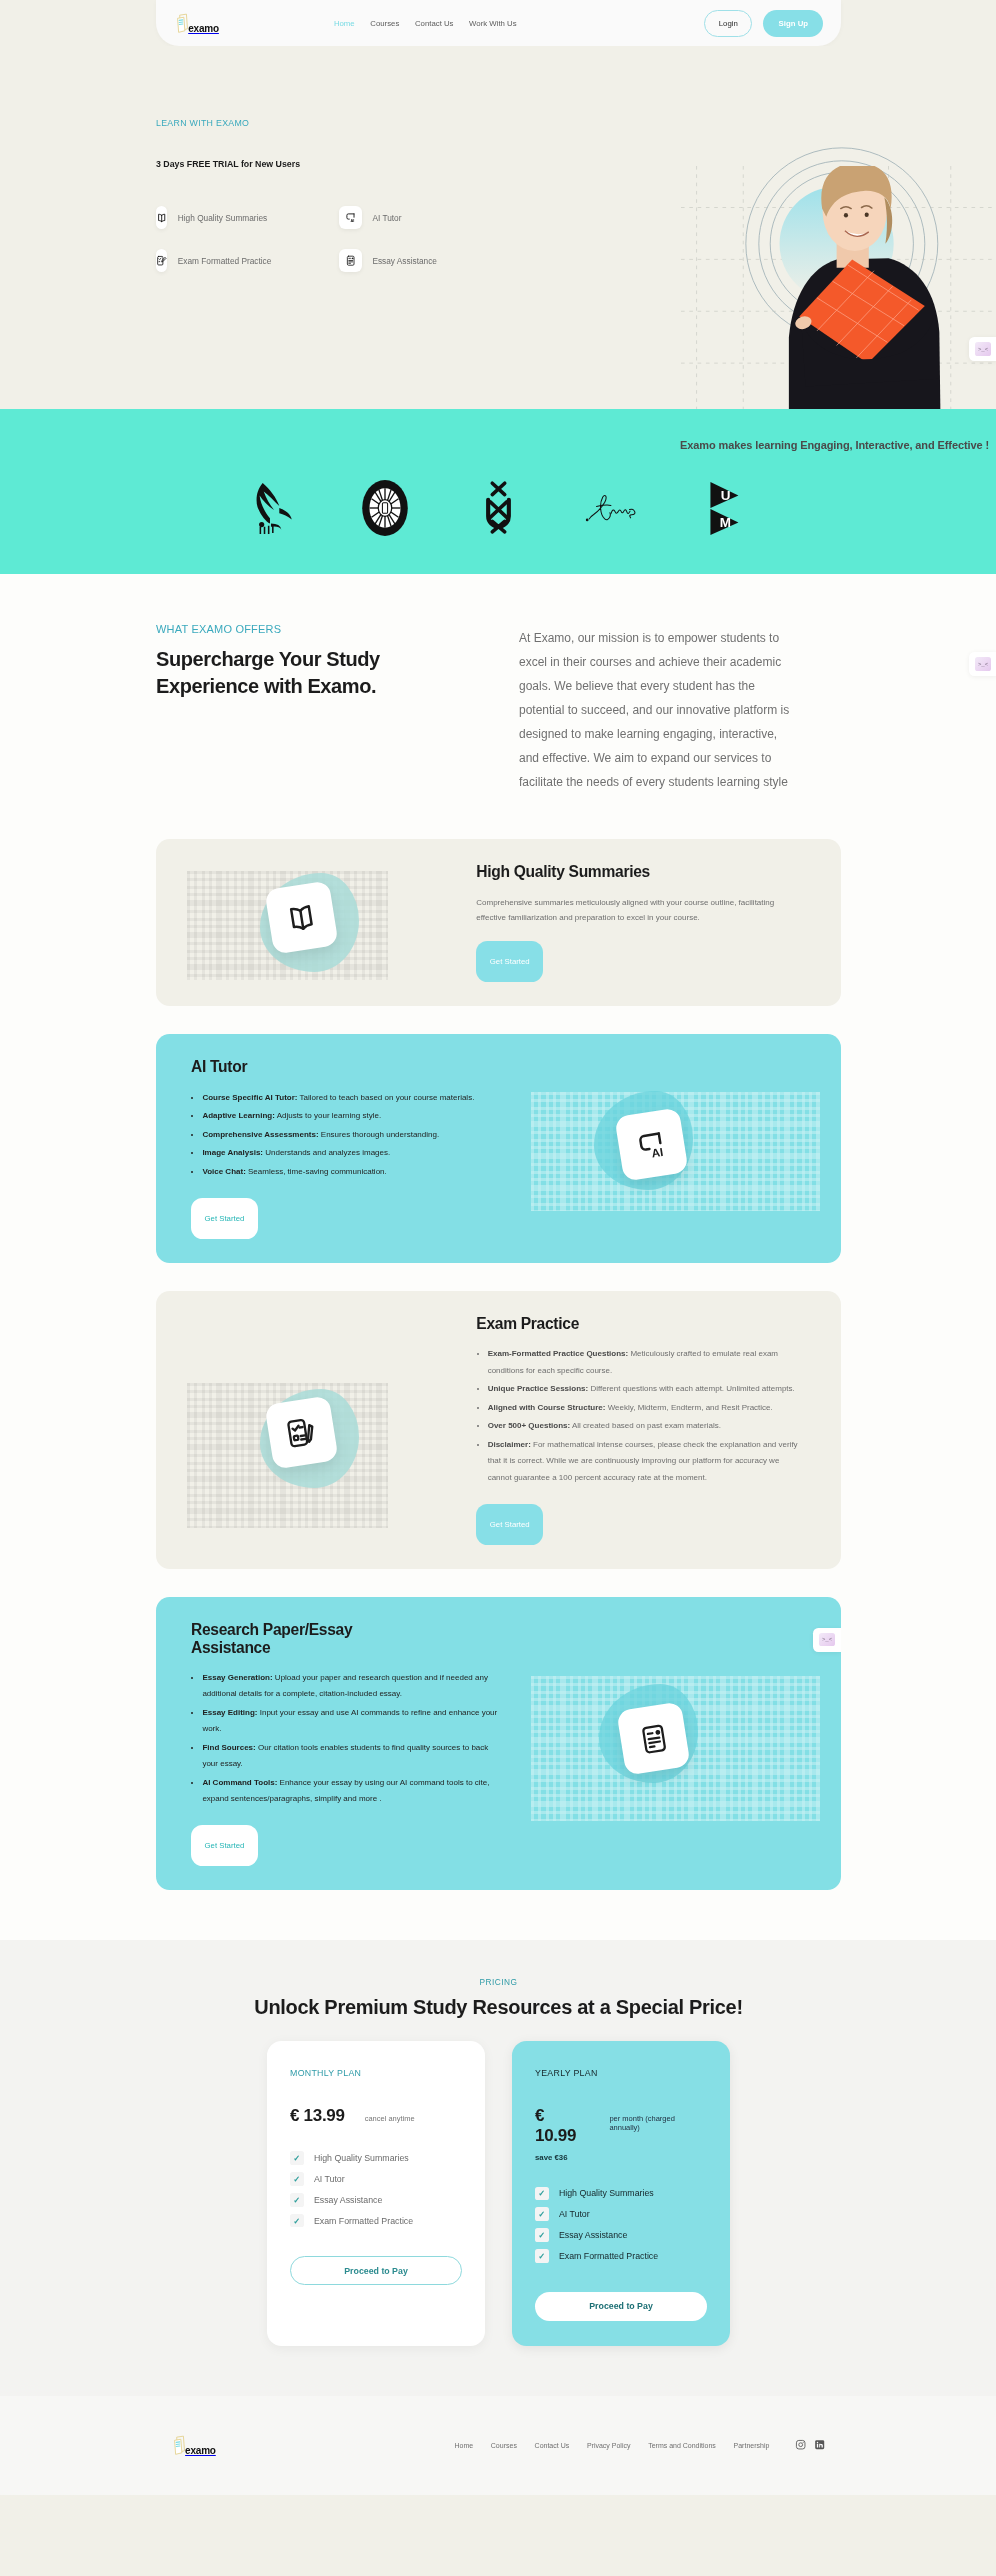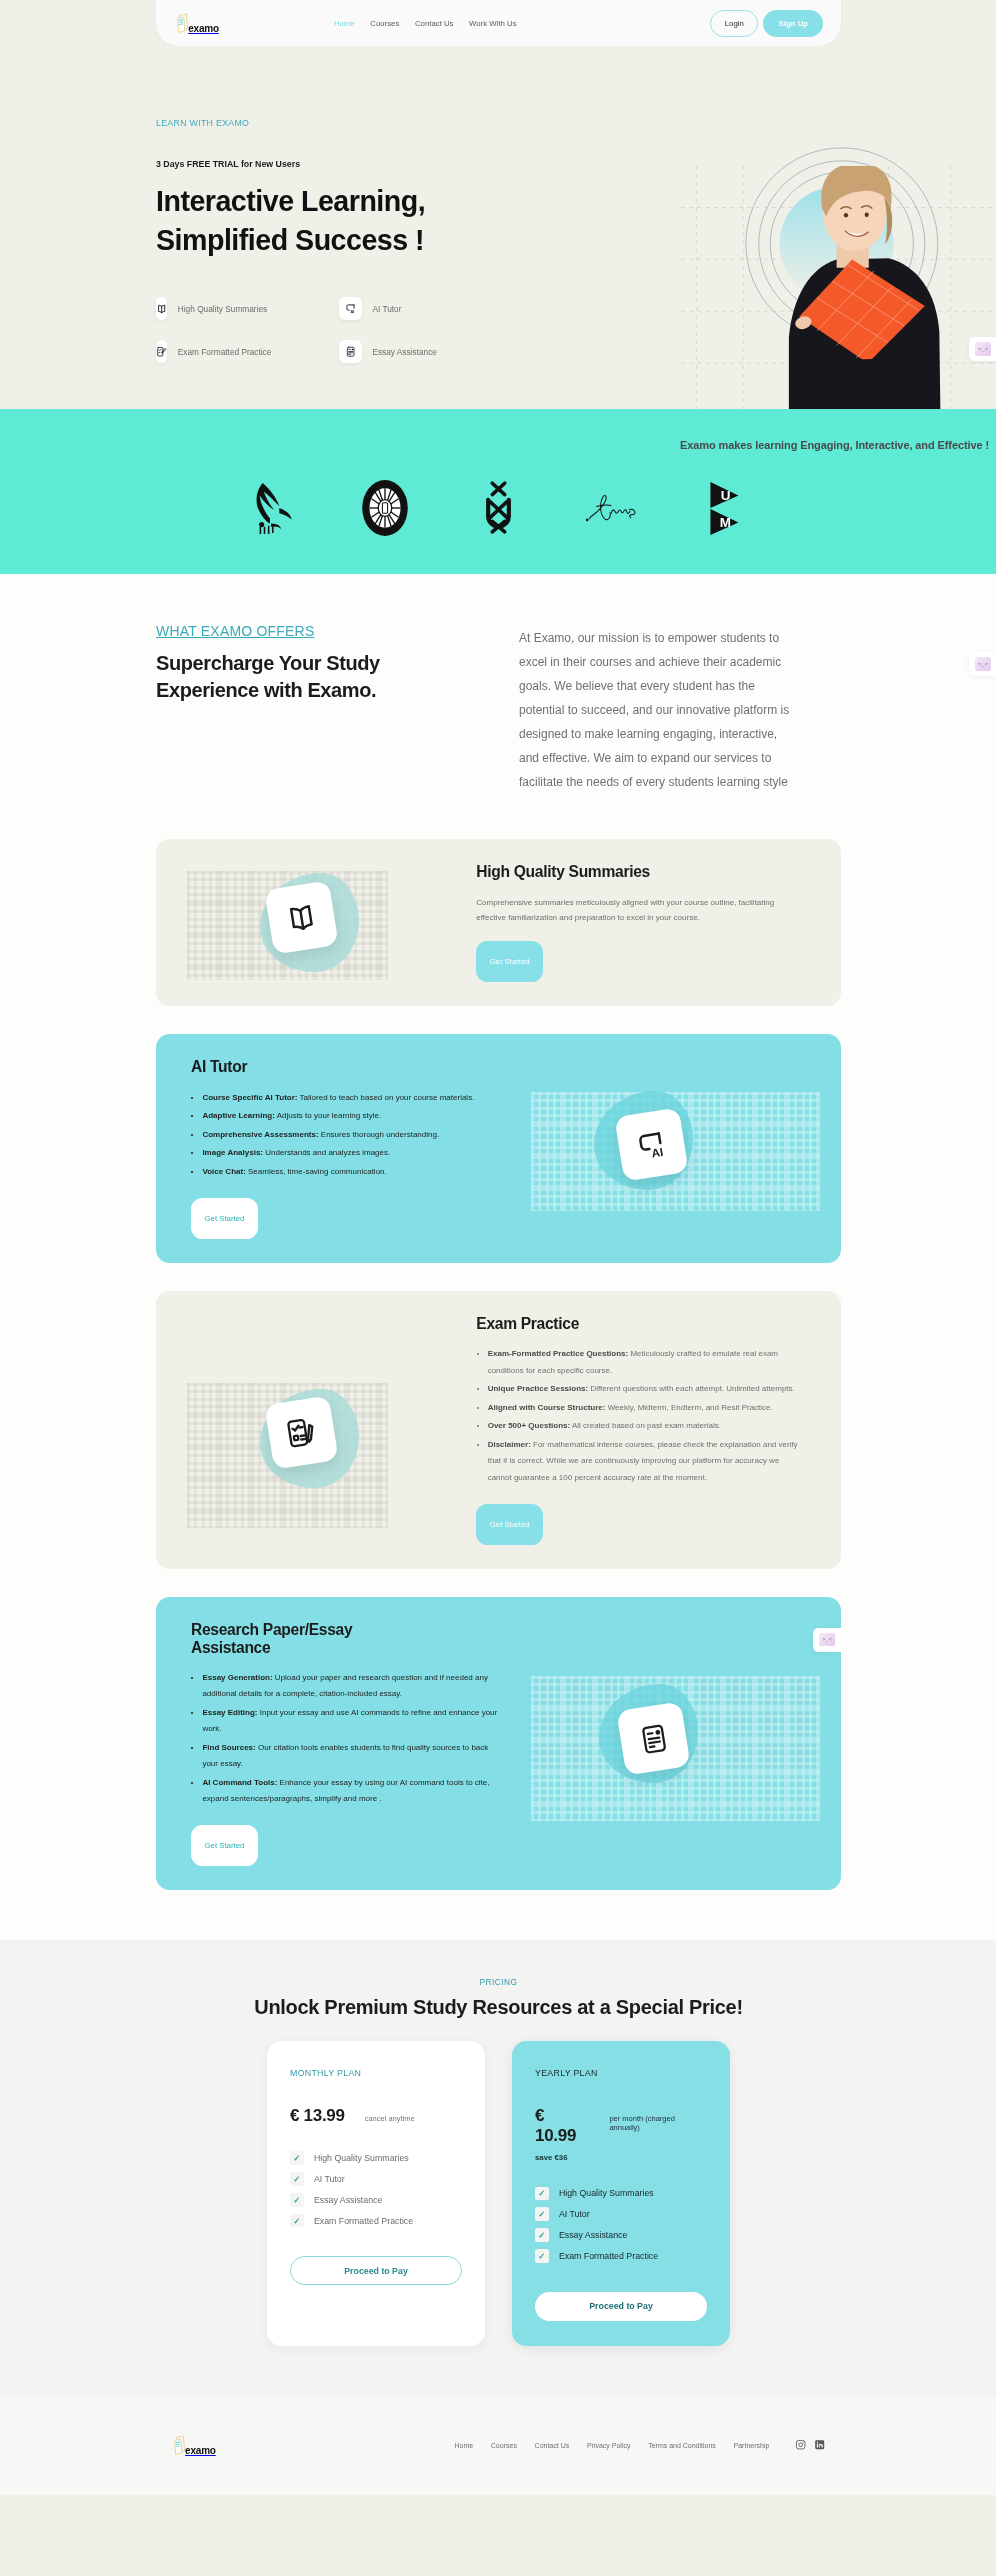--- a/index.html
+++ b/index.html
@@ -24,21 +24,21 @@
     align-items: center;
     padding: 0 17.7px 0 18.7px;
     box-shadow: 0 1px 5.2px rgba(0,0,0,0.03);
   }
   .brand { display: flex; align-items: flex-end; gap: 1px; }
   .brand-mark { width: 15.6px; height: 21px; position: relative; display:block; }
   .brand-text { font-size: 10px; font-weight: 700; letter-spacing: -0.2px; color:#111; margin-left:-3.1px; }
   .nav-links { display: flex; gap: 15.6px; margin-left: 115px; align-items: center; }
   .nav-links a { font-size: 7.8px; color: #5c5c5c; text-decoration: none; }
   .nav-links a.active { color: #79dbe4; }
-  .nav-actions { margin-left: auto; display: flex; gap: 5px; align-items: center; }
+  .nav-actions { margin-left: auto; display: flex; gap: 11px; align-items: center; }
   .btn-login {
     width: 48px; height: 27px; border-radius: 13.5px;
     border: 0.5px solid #9fe0e8; background: transparent;
     color: #2b2b2b; font-size: 7.8px; cursor: pointer;
     font-family: "Liberation Sans", sans-serif;
   }
   .btn-signup {
     width: 60px; height: 27px; border-radius: 13.5px;
     border: none; background: #87dfe7; color: #ffffff;
     font-size: 7.8px; font-weight: 600; cursor: pointer;
@@ -74,21 +74,21 @@
   .logos { background: #5eead4; padding: 30px 8px 36px; text-align: right; }
   .logos h3 { font-size: 11px; font-weight: 700; color: #4a4a4a; letter-spacing:-0.1px;}
   .logo-row { margin-top: 26px; display: flex; justify-content: center; align-items: center; gap: 53px; }
   .logo-item { height: 61px; width: 61px; display: flex; align-items: center; justify-content: center; }
 
   
   .offers { background: #fdfdfb; padding: 49px 0 0; position: relative; }
   .offers-inner { width: 685px; margin: 0 auto; }
   .offers-head { display: flex; gap: 31px; }
   .offers-left { width: 332px; }
-  .offers-eyebrow { color: #3aa9bd; font-size: 14px; letter-spacing: 0.2px; text-decoration: underline; }
+  .offers-eyebrow { color: #3aa9bd; font-size: 11px; letter-spacing: 0.2px; }
   .offers-h2 { font-size: 20px; font-weight: 800; line-height: 1.32; margin-top: 11.4px; letter-spacing:-0.4px; }
   .offers-right { width: 280px; padding-top: 3.1px; }
   .offers-right p { font-size: 12px; line-height: 2.0; color: #707070; }
 
   
   .cards { width: 685px; margin: 45px auto 0; display: flex; flex-direction: column; gap: 28px; padding-bottom: 50px;}
   .card {
     border-radius: 13.5px; position: relative; overflow: hidden;
     display: flex; align-items: center;
   }
@@ -228,24 +228,20 @@
       <button class="btn-login">Login</button>
       <button class="btn-signup">Sign Up</button>
     </div>
   </nav>
 </div>
 
 <section class="hero">
   <div class="hero-inner">
     <div class="eyebrow">LEARN WITH EXAMO</div>
     <div class="trial">3 Days FREE TRIAL for New Users</div>
-    <h1 class="hero-h1">
-      <span>Interactive Learning,</span><br>
-      <span>Simplified Success !</span>
-    </h1>
 
     <div class="hero-features">
       <div class="hf">
         <span class="hf-ico">
           <svg width="11.4" height="11.4" viewBox="0 0 24 24" fill="none" stroke="#111" stroke-width="1.9" stroke-linecap="round" stroke-linejoin="round">
             <path d="M12 7c-2-1.6-4-2.2-6.5-2.2V18c2.5 0 4.5.6 6.5 2.2"></path>
             <path d="M12 7c2-1.6 4-2.2 6.5-2.2V18c-2.5 0-4.5.6-6.5 2.2"></path>
             <path d="M12 7v13.2"></path>
           </svg>
         </span>

